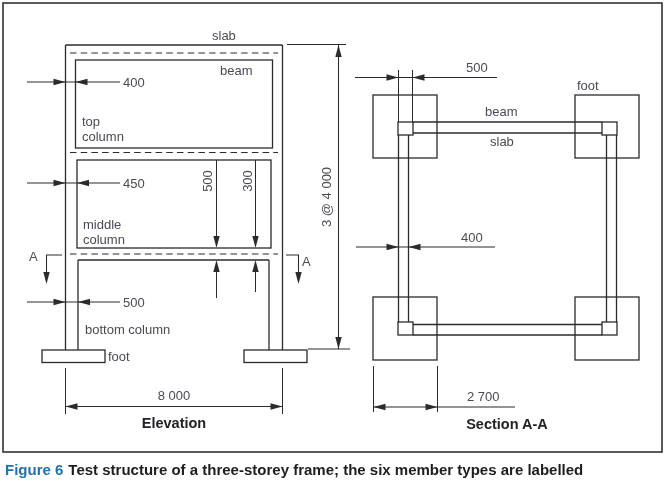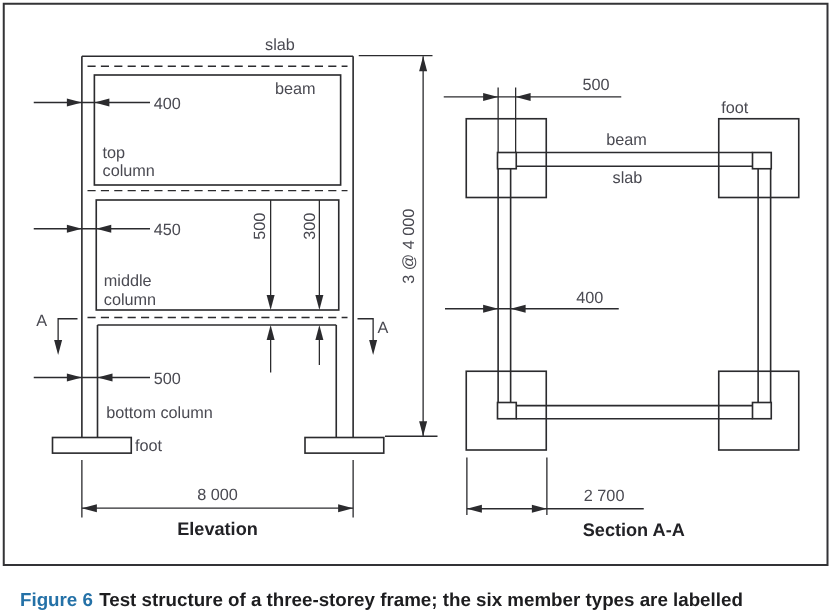--- a/index.html
+++ b/index.html
@@ -6,22 +6,22 @@
   body{width:670px;height:490px;background:#ffffff;position:relative;
        font-family:"Liberation Sans",sans-serif;overflow:hidden;}
   svg{position:absolute;left:0;top:0;}
   .ln{stroke:#2b2b2e;stroke-width:1.3;fill:none;}
   .dash{stroke:#2b2b2e;stroke-width:1.15;fill:none;stroke-dasharray:6.5 4.2;}
   .dm{stroke:#2b2b2e;stroke-width:1.05;fill:none;}
   .ah{fill:#2b2b2e;stroke:none;}
   .lbl{font:13px "Liberation Sans",sans-serif;fill:#4a4a52;}
   .dim{font:13px "Liberation Sans",sans-serif;fill:#4a4a52;}
   .ttl{font:bold 14.5px "Liberation Sans",sans-serif;fill:#222226;}
-  .caption{position:absolute;left:16px;top:461px;
-           font:bold 15px "Liberation Sans",sans-serif;color:#1d1d1f;margin-top:11px;}
+  .caption{position:absolute;left:5px;top:461px;
+           font:bold 15px "Liberation Sans",sans-serif;color:#1d1d1f;}
   .cap-label{color:#2471a7;margin-right:5px;}
 </style>
 </head>
 <body>
 
 <svg width="670" height="458" viewBox="0 0 670 458">
 
   <rect x="3" y="3" width="659" height="449" fill="none" stroke="#333336" stroke-width="1.6"></rect>
 
   <g>

